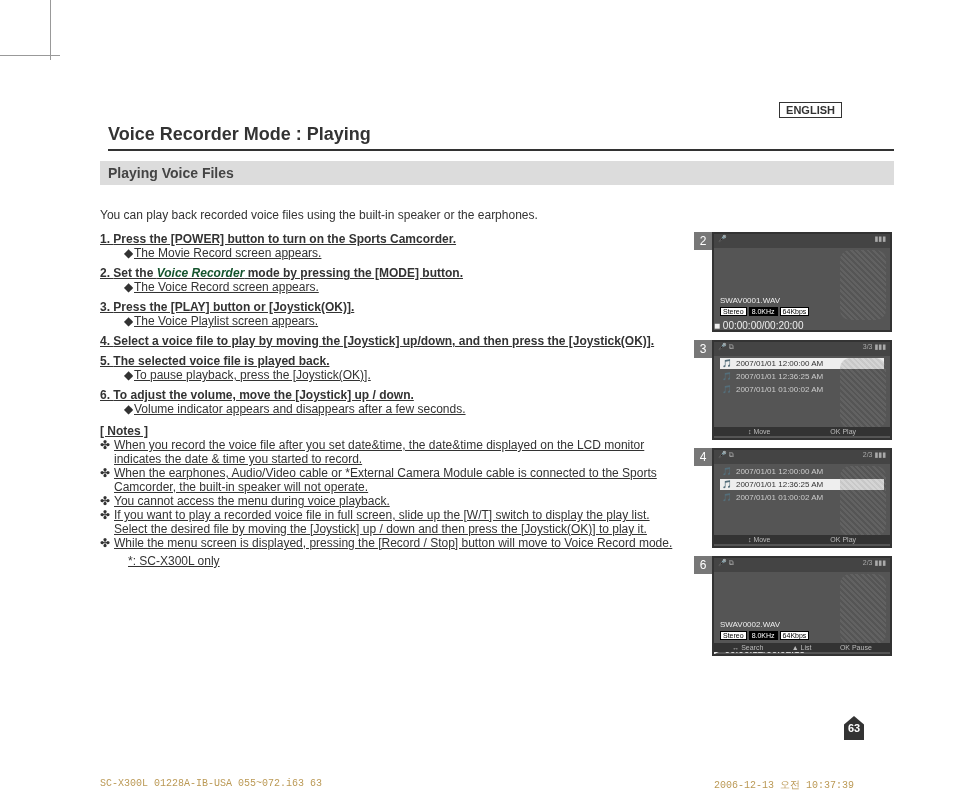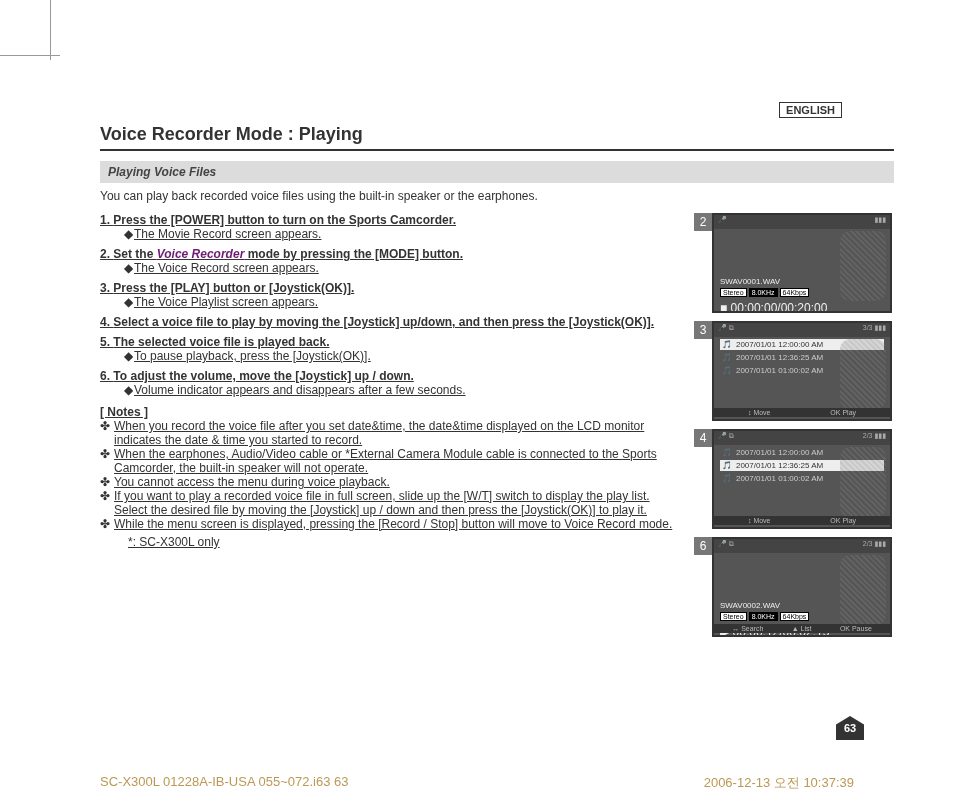--- a/index.html
+++ b/index.html
@@ -23,29 +23,28 @@
     border: 1px solid #333;
     padding: 1px 6px;
     font-size: 11px;
     font-weight: bold;
   }
   .title {
     font-size: 18px;
     font-weight: bold;
     border-bottom: 2px solid #333;
     padding-bottom: 4px;
-    margin: 24px 0 10px 0;
+    margin: 24px 0 10px 8px;
   }
   .subtitle {
     background: #dcdcdc;
-    font-style: italic;
-    font-weight: bold;
-    font-size: 12px;
+    font-weight: bold;
+    font-size: 14px;
     padding: 4px 8px;
-    margin-bottom: 6px;
+    margin-bottom: 23px;
     color: #444;
   }
   .intro {
     font-size: 12px;
     margin-bottom: 10px;
   }
   .columns {
     display: flex;
     gap: 10px;
   }
@@ -80,21 +79,21 @@
     font-size: 12px;
     margin-left: 14px;
     text-indent: -14px;
   }
   .note .bul { display: inline-block; width: 14px; text-indent: 0; }
   .footnote {
     font-size: 12px;
     margin-left: 28px;
     margin-top: 4px;
   }
-  .gray-em { color: #701a75; font-style: italic; font-weight: bold;}
+  .gray-em { color: #14532d; font-style: italic; font-weight: bold;}
   .screenshot-block {
     display: flex;
     margin-bottom: 8px;
   }
   .sb-num {
     width: 18px;
     background: #777;
     color: #fff;
     display: flex;
     align-items: center;
@@ -144,22 +143,22 @@
   }
   .badge {
     background: #fff;
     color: #000;
     font-size: 7px;
     padding: 0 2px;
     border: 1px solid #000;
   }
   .timecode {
     color: #eee;
-    font-size: 12px;
-    padding: 2px 6px;
+    font-size: 10px;
+    padding: 2px 0;
   }
   .list-row {
     margin: 2px 6px;
     padding: 1px 2px;
     font-size: 8px;
     display: flex;
     gap: 4px;
   }
   .list-row.sel {
     background: #eee;
@@ -174,41 +173,41 @@
     color: #bbb;
     font-size: 7px;
     padding: 1px 4px;
     display: flex;
     justify-content: space-around;
   }
   .pagenum {
     position: absolute;
     right: 90px;
     bottom: 62px;
-    width: 28px;
+    width: 20px;
     height: 24px;
     background: #333;
     color: #fff;
     font-size: 11px;
     font-weight: bold;
     display: flex;
     align-items: center;
     justify-content: center;
     clip-path: polygon(50% 0, 100% 35%, 100% 100%, 0 100%, 0 35%);
   }
   .footer {
     position: absolute;
     bottom: 10px;
     left: 100px;
     right: 100px;
     display: flex;
     justify-content: space-between;
-    font-size: 13px;
+    font-size: 10px;
     color: #b95;
-    font-family: Liberation Sans, sans-serif;
+    font-family: Liberation Mono, monospace;
   }
   
   .cropv { position:absolute; left:50px; top:0; width:1px; height:60px; background:#999; }
   .croph { position:absolute; left:0; top:55px; height:1px; width:60px; background:#999; }
 </style>
 </head>
 <body>
 
 <div class="cropv"></div>
 <div class="croph"></div>

